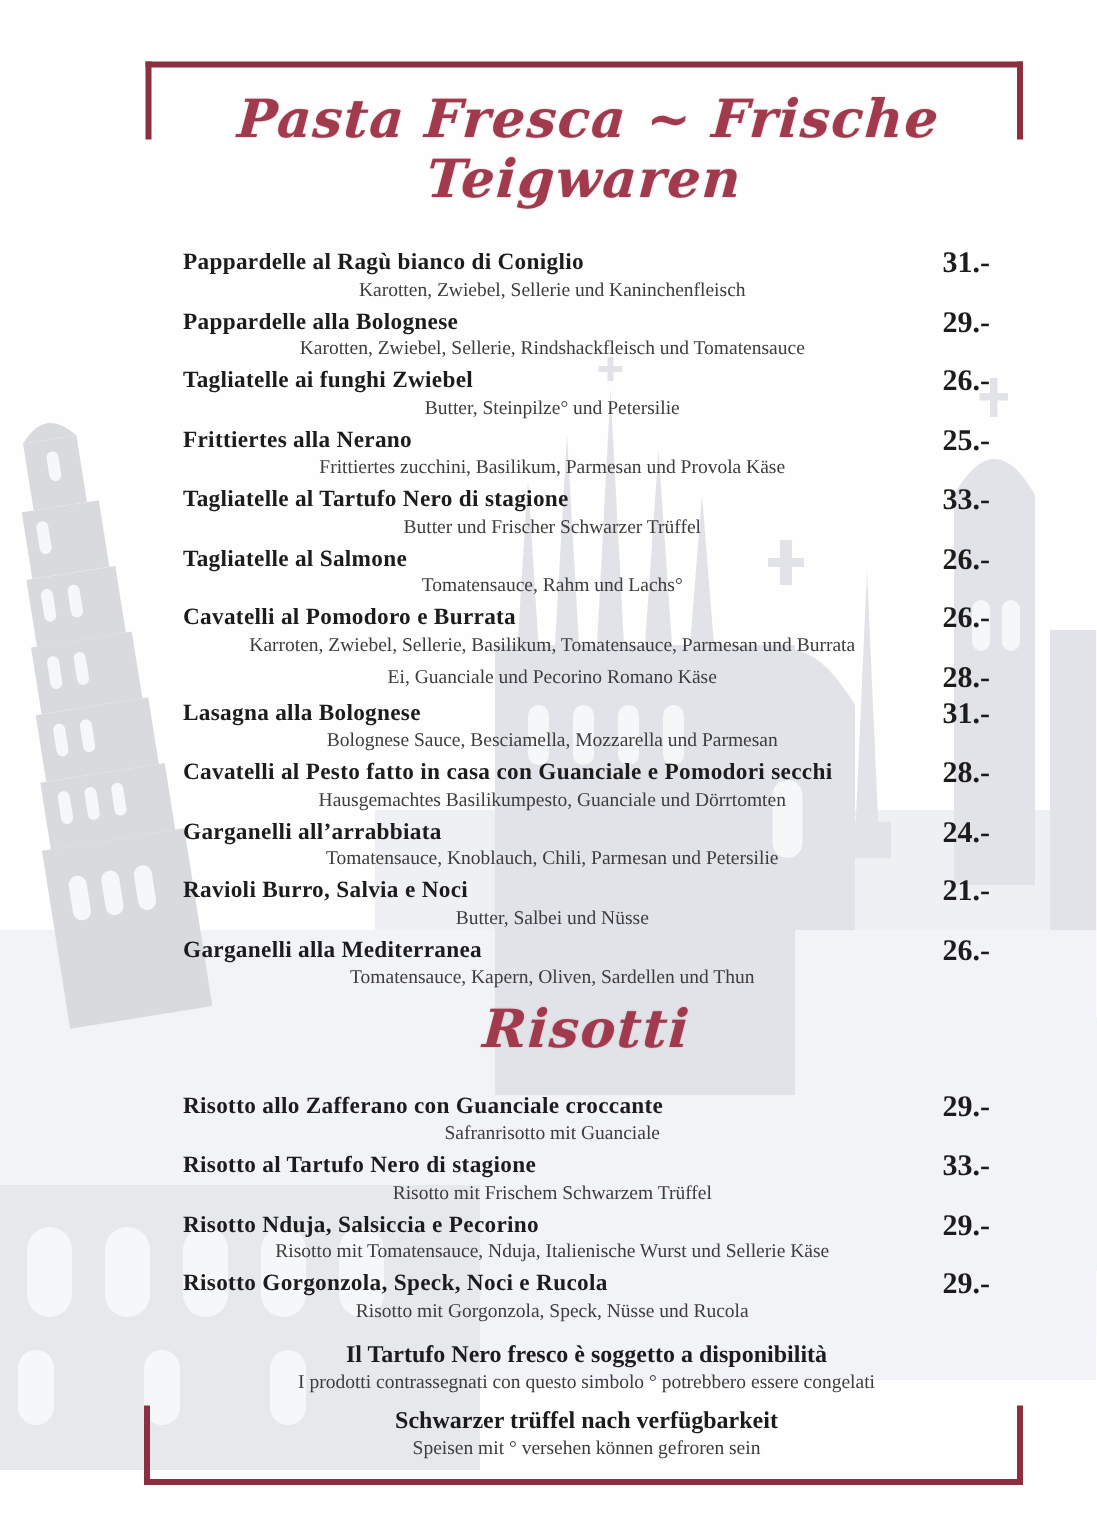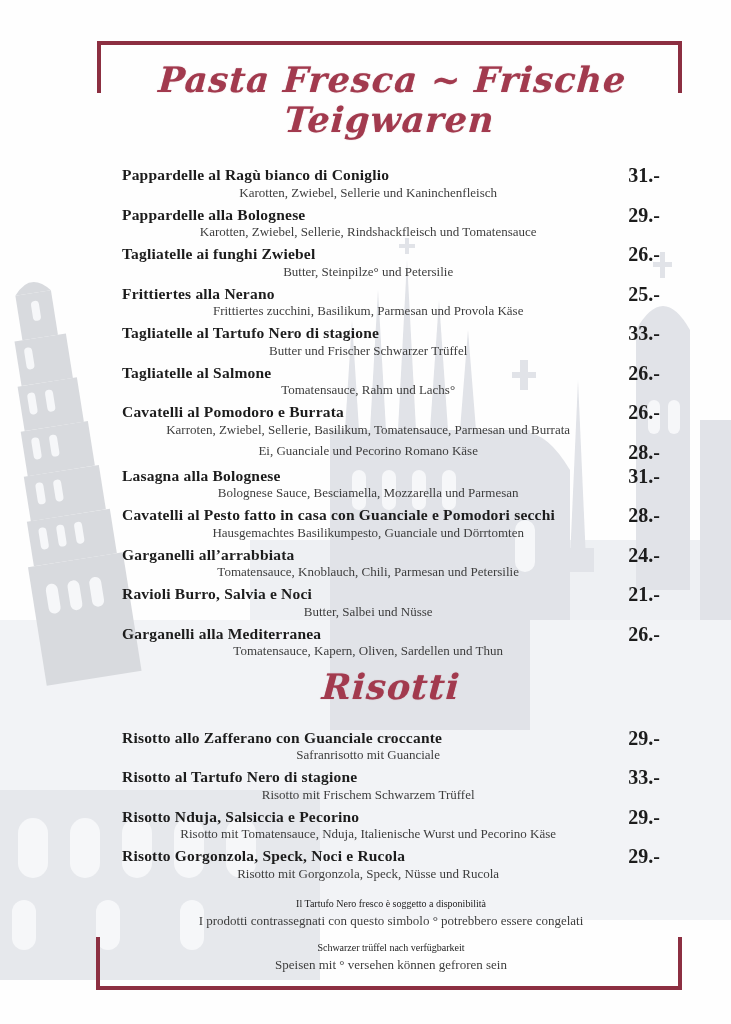--- a/index.html
+++ b/index.html
@@ -76,22 +76,22 @@
     font-size:20px;
     line-height:18.5px;
     color:var(--ink);
     padding-left:14px;
     white-space:nowrap;
   }
 
   .footnotes{text-align:center;margin-top:14px;}
   .note-title{
     margin:0;
-    font-weight:400;
-    font-size:10px;
+    font-weight:700;
+    font-size:16px;
     line-height:17px;
     color:var(--ink);
   }
   .note-text{
     margin:0 0 0 0;
     font-size:13px;
     line-height:17px;
     color:var(--ink-soft);
   }
   .note-group + .note-group{margin-top:10px;}
@@ -312,21 +312,21 @@
     <div class="item-text">
       <div class="item-name">Risotto al Tartufo Nero di stagione</div>
       <div class="item-desc">Risotto mit Frischem Schwarzem Trüffel</div>
     </div>
     <div class="item-price">33.-</div>
   </div>
 
   <div class="menu-item">
     <div class="item-text">
       <div class="item-name">Risotto Nduja, Salsiccia e Pecorino</div>
-      <div class="item-desc">Risotto mit Tomatensauce, Nduja, Italienische Wurst und Pecorino Käse</div>
+      <div class="item-desc">Risotto mit Tomatensauce, Nduja, Italienische Wurst und Sellerie Käse</div>
     </div>
     <div class="item-price">29.-</div>
   </div>
 
   <div class="menu-item">
     <div class="item-text">
       <div class="item-name">Risotto Gorgonzola, Speck, Noci e Rucola</div>
       <div class="item-desc">Risotto mit Gorgonzola, Speck, Nüsse und Rucola</div>
     </div>
     <div class="item-price">29.-</div>

